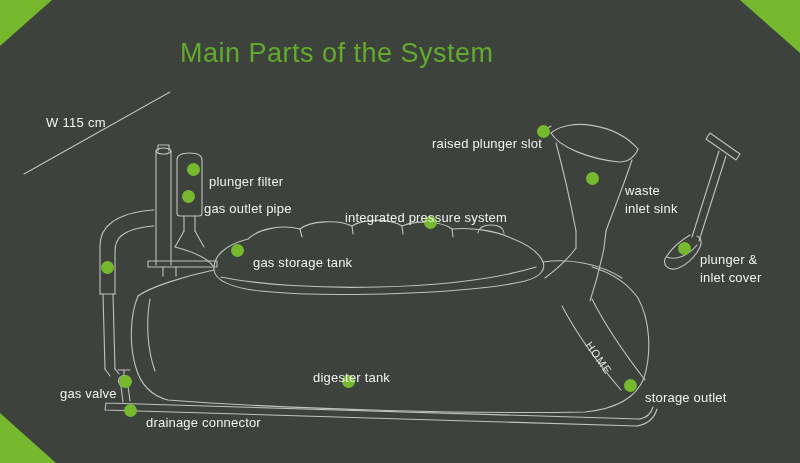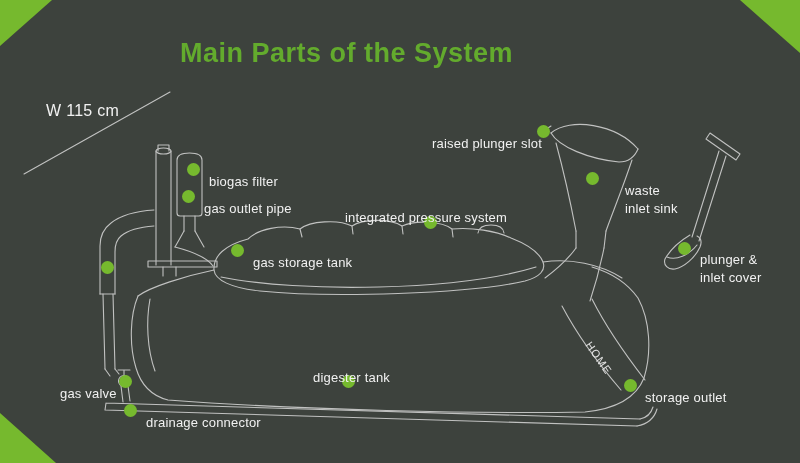--- a/index.html
+++ b/index.html
@@ -14,33 +14,33 @@
     position:relative;width:800px;height:463px;overflow:hidden;
     background:var(--background);
     font-family:"Liberation Sans","DejaVu Sans",sans-serif;
   }
   .corner{position:absolute;background:var(--accent-green);}
   .corner.tl{left:0;top:0;width:52px;height:46px;clip-path:polygon(0 0,100% 0,0 100%);}
   .corner.tr{right:0;top:0;width:60px;height:53px;clip-path:polygon(0 0,100% 0,100% 100%);}
   .corner.bl{left:0;bottom:0;width:56px;height:50px;clip-path:polygon(0 0,0 100%,100% 100%);}
   .title{
     position:absolute;left:180px;top:38px;
-    font-size:27px;font-weight:700;letter-spacing:.5px;
+    font-size:27px;font-weight:400;letter-spacing:.5px;
     color:var(--title-green);
   }
   .lineart{position:absolute;left:0;top:0;width:800px;height:463px;}
   .dot{
     position:absolute;width:13px;height:13px;border-radius:50%;
     background:var(--accent-green);
   }
   .lbl{
     position:absolute;color:var(--label-text);font-size:13px;line-height:1.38;
     white-space:pre-line;letter-spacing:.2px;margin-top:12px;
   }
-  .measure-label{position:absolute;left:46px;top:102px;color:var(--label-text);font-size:16px;letter-spacing:.3px;}
+  .measure-label{position:absolute;left:46px;top:115px;color:var(--label-text);font-size:13px;letter-spacing:.3px;}
   .watermark{position:absolute;left:636px;top:441px;color:#e6e6e6;font-size:10.5px;letter-spacing:.2px;}
   svg text{font-family:"Liberation Sans","DejaVu Sans",sans-serif;}
 </style>
 </head>
 <body>
 
 <div class="stage">
 
   <div class="corner tl"></div>
   <div class="corner tr"></div>
@@ -135,21 +135,21 @@
   <span class="dot" style="left:230.5px;top:243.5px"></span>
   <span class="dot" style="left:423.5px;top:215.5px"></span>
   <span class="dot" style="left:536.5px;top:124.5px"></span>
   <span class="dot" style="left:585.5px;top:171.5px"></span>
   <span class="dot" style="left:677.5px;top:241.5px"></span>
   <span class="dot" style="left:118.5px;top:374.5px"></span>
   <span class="dot" style="left:123.5px;top:403.5px"></span>
   <span class="dot" style="left:341.5px;top:374.5px"></span>
   <span class="dot" style="left:623.5px;top:378.5px"></span>
 
-  <span class="lbl" style="left:209px;top:161px">biogas filter</span>
+  <span class="lbl" style="left:209px;top:161px">plunger filter</span>
   <span class="lbl" style="left:204px;top:188px">gas outlet pipe</span>
   <span class="lbl" style="left:345px;top:197px">integrated pressure system</span>
   <span class="lbl" style="left:253px;top:242px">gas storage tank</span>
   <span class="lbl" style="left:432px;top:123px">raised plunger slot</span>
   <span class="lbl" style="left:625px;top:170px">waste
 inlet sink</span>
   <span class="lbl" style="left:700px;top:239px">plunger &amp;
 inlet cover</span>
   <span class="lbl" style="left:60px;top:373px">gas valve</span>
   <span class="lbl" style="left:146px;top:402px">drainage connector</span>

